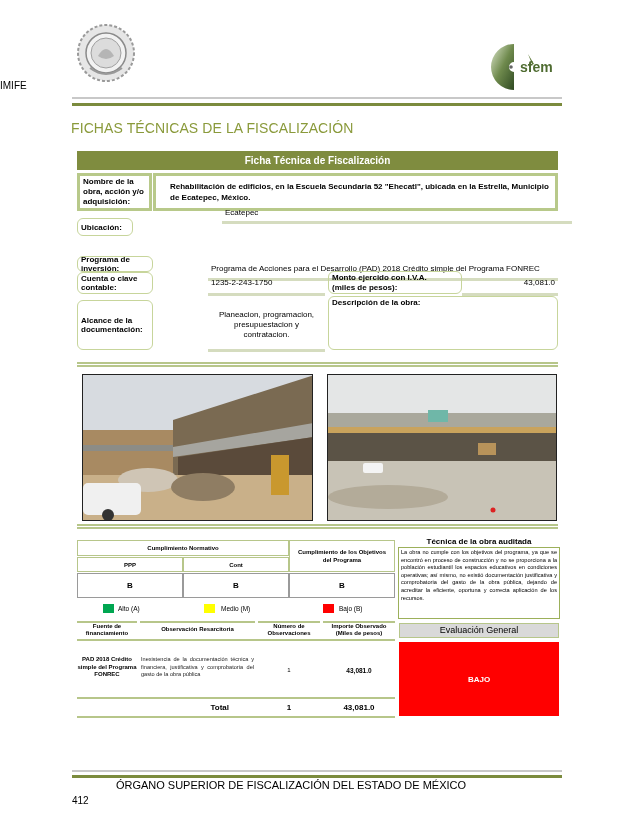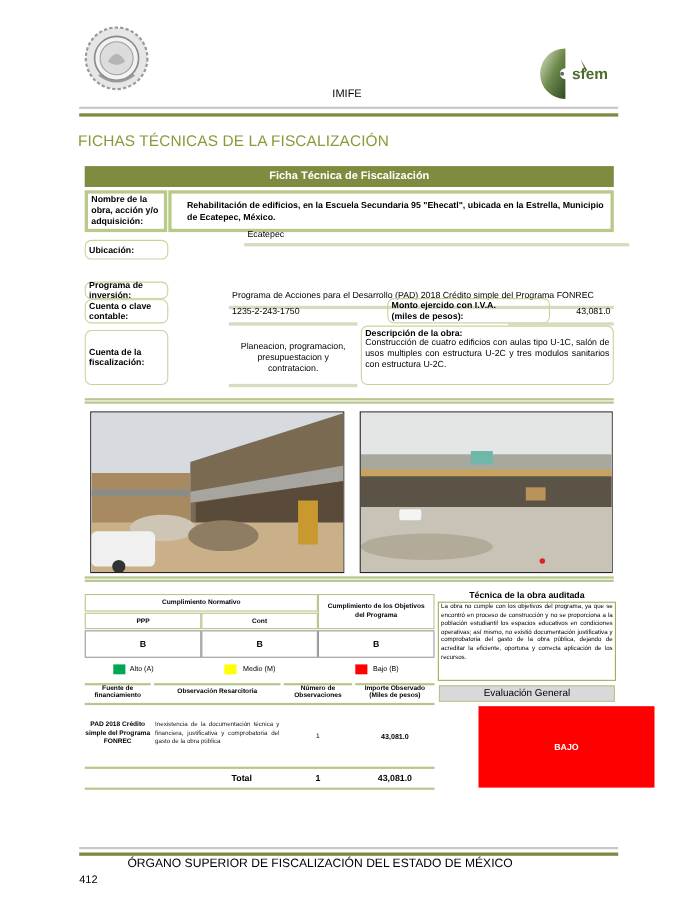--- a/index.html
+++ b/index.html
@@ -4,21 +4,21 @@
 <style>
   * { box-sizing: border-box; margin: 0; padding: 0; }
   html, body { width: 631px; height: 817px; background: #ffffff; overflow: hidden; }
   body { position: relative; font-family: "Liberation Sans", sans-serif; color: #000; }
 
   .abs { position: absolute; }
 
   
   .logo-left { left: 76px; top: 22px; width: 60px; height: 62px; }
   .logo-right { left: 490px; top: 42px; width: 72px; height: 52px; }
-  .imife { left: 0; width: 631px; top: 80px; text-align: center; font-size: 10px; }
+  .imife { left: 0; width: 631px; top: 80px; text-align: left; font-size: 10px; }
   .hline-gray { left: 72px; width: 490px; height: 2px; background: #c8c8c8; }
   .hline-olive { left: 72px; width: 490px; height: 3px; background: #7b8b3d; }
 
   .section-title { left: 71px; top: 120px; font-size: 14px; color: #8a9a3b; letter-spacing: 0.1px; }
 
   .ficha-header { left: 77px; top: 151px; width: 481px; height: 19px; background: #7f8c3f; color: #fff;
     font-size: 10px; font-weight: bold; text-align: center; line-height: 19px; }
 
   .box-green { border: 3px solid #b8c98a; }
   .box-round { border: 1.5px solid #c7d59b; border-radius: 6px; }
@@ -82,41 +82,40 @@
   </svg>
 </div>
 <div class="abs hline-gray" style="top:97px;"></div>
 <div class="abs hline-olive" style="top:103px;"></div>
 
 <div class="abs section-title">FICHAS TÉCNICAS DE LA FISCALIZACIÓN</div>
 
 <div class="abs ficha-header">Ficha Técnica de Fiscalización</div>
 
 <div class="cell box-green label" style="left:77px; top:173px; width:75px; height:38px; line-height:10px;">Nombre de la obra, acción y/o adquisición:</div>
-<div class="cell box-green label" style="left:153px; top:173px; width:405px; height:38px; line-height:11px; padding-left:14px; padding-right:2px;">Rehabilitación de edificios, en la Escuela Secundaria 95 "Ehecatl", ubicada en la Estrella, Municipio de Ecatepec, México.</div>
-
-<div class="cell box-round label" style="left:77px; top:218px; width:76px; height:18px;">Ubicación:</div>
+<div class="cell box-green label" style="left:153px; top:173px; width:405px; height:38px; line-height:11px; padding-left:14px; padding-right:2px;">Rehabilitación de edificios, en la Escuela Secundaria 52 "Ehecatl", ubicada en la Estrella, Municipio de Ecatepec, México.</div>
+
+<div class="cell box-round label" style="left:77px; top:218px; width:56px; height:18px;">Ubicación:</div>
 <div class="cell val under" style="left:208px; top:204px; width:350px; height:20px;margin-left:14px;">Ecatepec</div>
 
 <div class="cell box-round label" style="left:77px; top:256px; width:76px; height:16px;">Programa de inversión:</div>
 <div class="cell val under" style="left:208px; top:259px; width:350px; height:22px;">Programa de Acciones para el Desarrollo (PAD) 2018 Crédito simple del Programa FONREC</div>
 
 <div class="cell box-round label" style="left:77px; top:272px; width:76px; height:22px;">Cuenta o clave contable:</div>
 <div class="cell val under" style="left:208px; top:272px; width:117px; height:24px;">1235-2-243-1750</div>
-<div class="abs box-round label" style="left:328px; top:271px; width:148px; height:23px; padding:1px 3px; line-height:10px;margin-left:24px;">
+<div class="abs box-round label" style="left:328px; top:271px; width:134px; height:23px; padding:1px 3px; line-height:10px;">
   <div>Monto ejercido con I.V.A.</div>
   <div>(miles de pesos):</div>
 </div>
 <div class="cell val under" style="left:462px; top:272px; width:96px; height:24px; justify-content:flex-end;">43,081.0</div>
 
-<div class="cell box-round label" style="left:77px; top:300px; width:76px; height:50px;">Cuenta de la fiscalización:</div>
+<div class="cell box-round label" style="left:77px; top:300px; width:76px; height:50px;">Alcance de la documentación:</div>
 <div class="cell val under" style="left:208px; top:300px; width:117px; height:52px; justify-content:center; text-align:center; line-height:10px;">Planeacion, programacion, presupuestacion y contratacion.</div>
 <div class="abs box-round" style="left:328px; top:296px; width:230px; height:54px; padding:1px 3px;">
   <div class="label" style="line-height:9px;">Descripción de la obra:</div>
-  <div class="val" style="line-height:10px; text-align:justify;">Construcción de cuatro edificios con aulas tipo U-1C, salón de usos multiples con estructura U-2C y tres modulos sanitarios con estructura U-2C.</div>
 </div>
 
 <div class="abs" style="left:77px; top:362px; width:481px; height:1.5px; background:#b7c68a;"></div>
 <div class="abs" style="left:77px; top:365px; width:481px; height:1.5px; background:#b7c68a;"></div>
 
 <div class="abs photo" style="left:82px; top:374px; width:231px; height:147px;">
   <svg width="231" height="147" viewBox="0 0 231 147" preserveAspectRatio="none">
     <rect width="231" height="147" fill="#d7dbe0"></rect>
     <rect x="0" y="55" width="90" height="55" fill="#a88a62"></rect>
     <rect x="0" y="70" width="90" height="6" fill="#8c8c86"></rect>
@@ -161,21 +160,21 @@
 <div class="legend-lbl" style="left:118px; top:605px;">Alto (A)</div>
 <div class="legend-sw" style="left: 204px; top: 604px; background: rgb(255, 255, 0);"></div>
 <div class="legend-lbl" style="left:221px; top:605px;">Medio (M)</div>
 <div class="legend-sw" style="left: 323px; top: 604px; background: rgb(255, 0, 0);"></div>
 <div class="legend-lbl" style="left:339px; top:605px;">Bajo (B)</div>
 
 <div class="abs opinion-title">Técnica de la obra auditada</div>
 <div class="abs opinion-box">La obra no cumple con los objetivos del programa, ya que se encontró en proceso de construcción y no se proporciona a la población estudiantil los espacios educativos en condiciones operativas; así mismo, no existió documentación justificativa y comprobatoria del gasto de la obra pública, dejando de acreditar la eficiente, oportuna y correcta aplicación de los recursos.</div>
 
 <div class="abs eval-header">Evaluación General</div>
-<div class="abs eval-box" style="background: rgb(255, 0, 0); margin-left: 36px;">BAJO</div>
+<div class="abs eval-box" style="background: rgb(255, 0, 0);">BAJO</div>
 
 <div class="obs-line" style="left:77px; top:621px; width:60px;"></div>
 <div class="obs-line" style="left:140px; top:621px; width:115px;"></div>
 <div class="obs-line" style="left:258px; top:621px; width:62px;"></div>
 <div class="obs-line" style="left:323px; top:621px; width:72px;"></div>
 
 <div class="obs-head" style="left:77px; top:623px; width:60px;">Fuente de financiamiento</div>
 <div class="obs-head" style="left:140px; top:626px; width:115px;">Observación Resarcitoria</div>
 <div class="obs-head" style="left:258px; top:623px; width:62px;">Número de Observaciones</div>
 <div class="obs-head" style="left:323px; top:623px; width:72px;">Importe Observado (Miles de pesos)</div>

